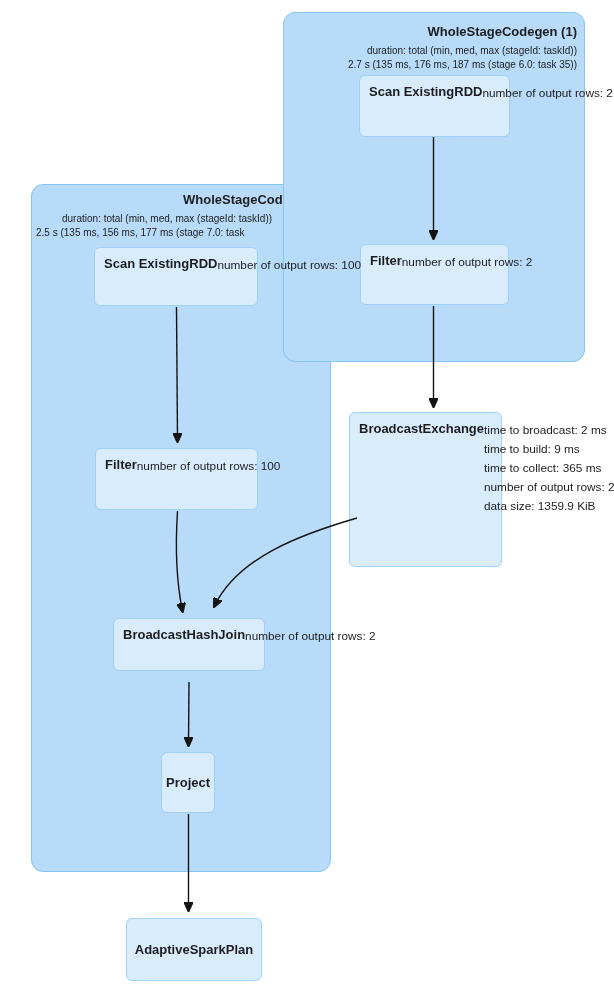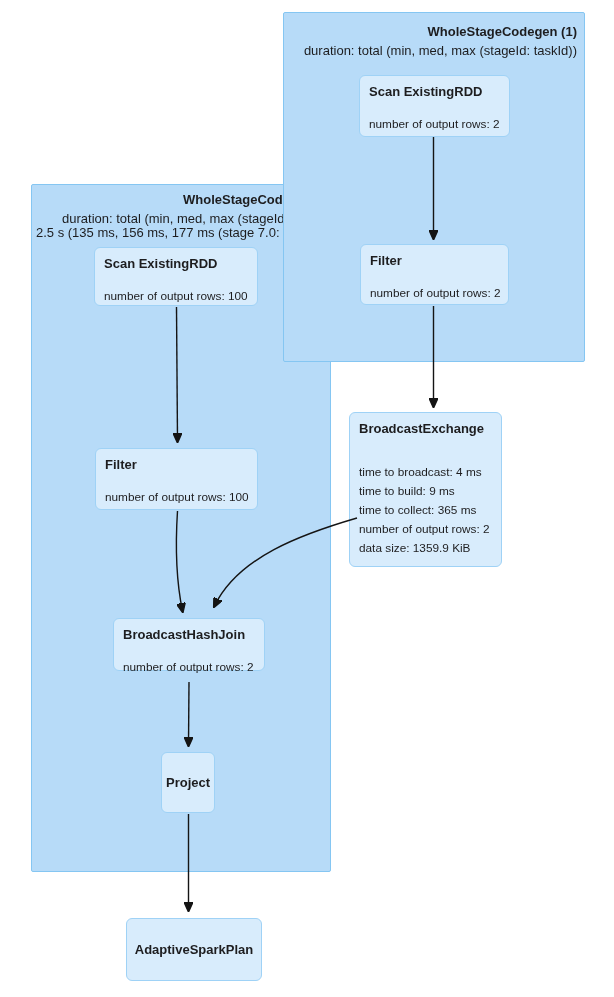--- a/index.html
+++ b/index.html
@@ -14,48 +14,48 @@
   html,body{margin:0;padding:0;}
   body{
     width:614px;height:997px;background:var(--page-bg);
     font-family:"Liberation Sans", sans-serif;color:var(--text);
     overflow:hidden;
   }
   #stage{position:relative;width:614px;height:997px;background:var(--page-bg);}
 
   .cluster{
     position:absolute;background:var(--cluster-fill);
-    border:1px solid var(--cluster-border);border-radius:2px;
+    border:1px solid var(--cluster-border);border-radius:12px;
     box-sizing:border-box;
   }
   #cluster-wsc2{left:31px;top:184px;width:300px;height:688px;z-index:1;}
   #cluster-wsc1{left:283px;top:12px;width:302px;height:350px;z-index:2;}
 
   .cluster-title{
     position:absolute;font-weight:bold;font-size:13px;line-height:15px;
     white-space:nowrap;
   }
   .cluster-duration{
-    position:absolute;font-size:13px;line-height:13.5px;white-space:nowrap;
+    position:absolute;font-size:10px;line-height:13.5px;white-space:nowrap;
   }
   #cluster-wsc1 .cluster-title{top:11px;right:7px;text-align:right;}
   #cluster-wsc1 .cluster-duration{top:31px;right:7px;text-align:right;}
   #cluster-wsc2 .cluster-title{top:7px;left:151px;}
   #cluster-wsc2 .dur1{top:27px;left:30px;}
   #cluster-wsc2 .dur2{top:40.5px;left:4px;}
 
   .node{
     position:absolute;background:var(--node-fill);
     border:1px solid var(--node-border);border-radius:6px;
     box-sizing:border-box;padding:8px 9px;
-    display:flex;flex-direction:column;justify-content:space-between;
+    display:flex;flex-direction:row;justify-content:space-between;
     z-index:3;
   }
   .node-title{font-weight:bold;font-size:13px;line-height:15px;white-space:nowrap;}
-  .node-metrics{font-size:11.8px;line-height:19px;white-space:nowrap;margin-top:16px;}
+  .node-metrics{font-size:11.8px;line-height:19px;white-space:nowrap;}
   .node.centered{justify-content:center;align-items:center;padding:13px;text-align:center;}
 
   #node-scan1  {left:359px;top:75px; width:151px;height:62px;}
   #node-filter1{left:360px;top:244px;width:149px;height:61px;}
   #node-scan2  {left:94px; top:247px;width:164px;height:59px;}
   #node-filter2{left:95px; top:448px;width:163px;height:62px;}
   #node-bex    {left:349px;top:412px;width:153px;height:155px;}
   #node-bhj    {left:113px;top:618px;width:152px;height:53px;}
   #node-project{left:161px;top:752px;width:54px; height:61px;}
   #node-asp    {left:126px;top:918px;width:136px;height:63px;}
@@ -75,20 +75,21 @@
   <div class="cluster" id="cluster-wsc2">
     <div class="cluster-title">WholeStageCodegen (2)</div>
     <div class="cluster-duration dur1">duration: total (min, med, max (stageId: taskId))</div>
     <div class="cluster-duration dur2">2.5 s (135 ms, 156 ms, 177 ms (stage 7.0: task</div>
   </div>
 
   <div class="cluster" id="cluster-wsc1">
     <div class="cluster-title">WholeStageCodegen (1)</div>
     <div class="cluster-duration">
       <div>duration: total (min, med, max (stageId: taskId))</div>
+      <div>2.7 s (135 ms, 176 ms, 187 ms (stage 6.0: task 35))</div>
     </div>
   </div>
 
   <div class="node" id="node-scan1">
     <div class="node-title">Scan ExistingRDD</div>
     <div class="node-metrics">number of output rows: 2</div>
   </div>
 
   <div class="node" id="node-filter1">
     <div class="node-title">Filter</div>
@@ -101,21 +102,21 @@
   </div>
 
   <div class="node" id="node-filter2">
     <div class="node-title">Filter</div>
     <div class="node-metrics">number of output rows: 100</div>
   </div>
 
   <div class="node" id="node-bex">
     <div class="node-title">BroadcastExchange</div>
     <div class="node-metrics">
-      <div>time to broadcast: 4 ms</div>
+      <div>time to broadcast: 2 ms</div>
       <div>time to build: 9 ms</div>
       <div>time to collect: 365 ms</div>
       <div>number of output rows: 2</div>
       <div>data size: 1359.9 KiB</div>
     </div>
   </div>
 
   <div class="node" id="node-bhj">
     <div class="node-title">BroadcastHashJoin</div>
     <div class="node-metrics">number of output rows: 2</div>

